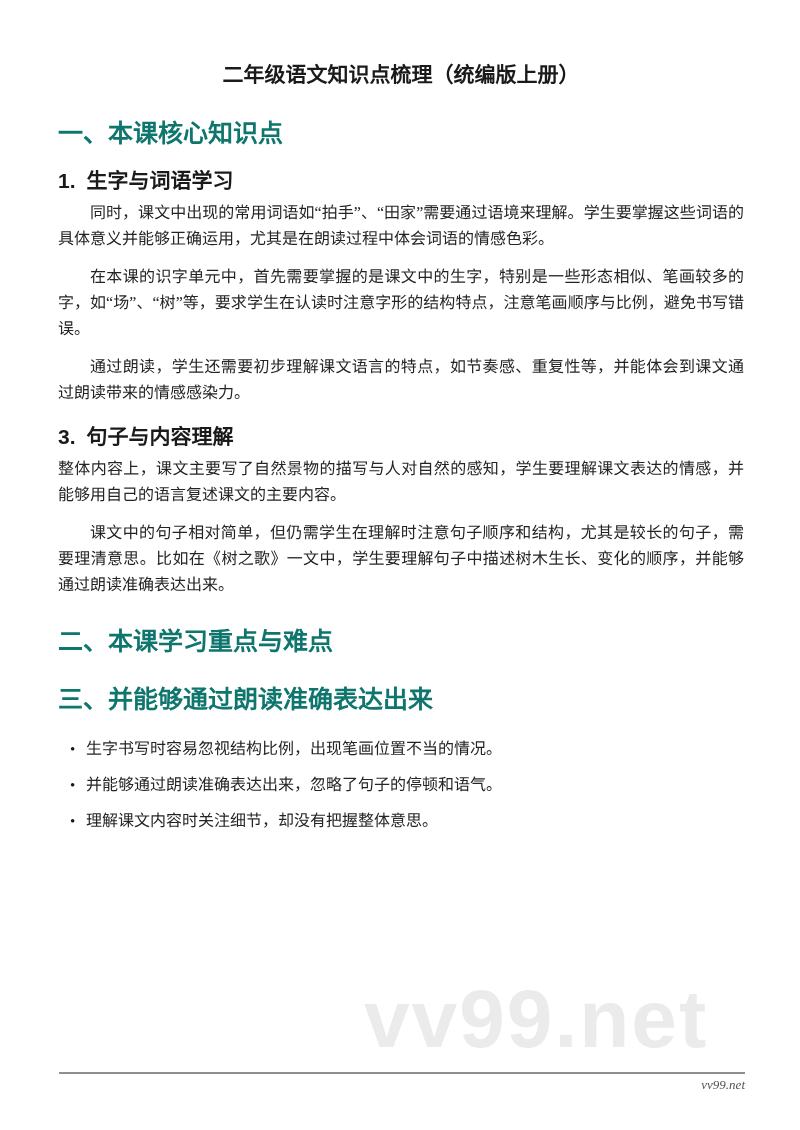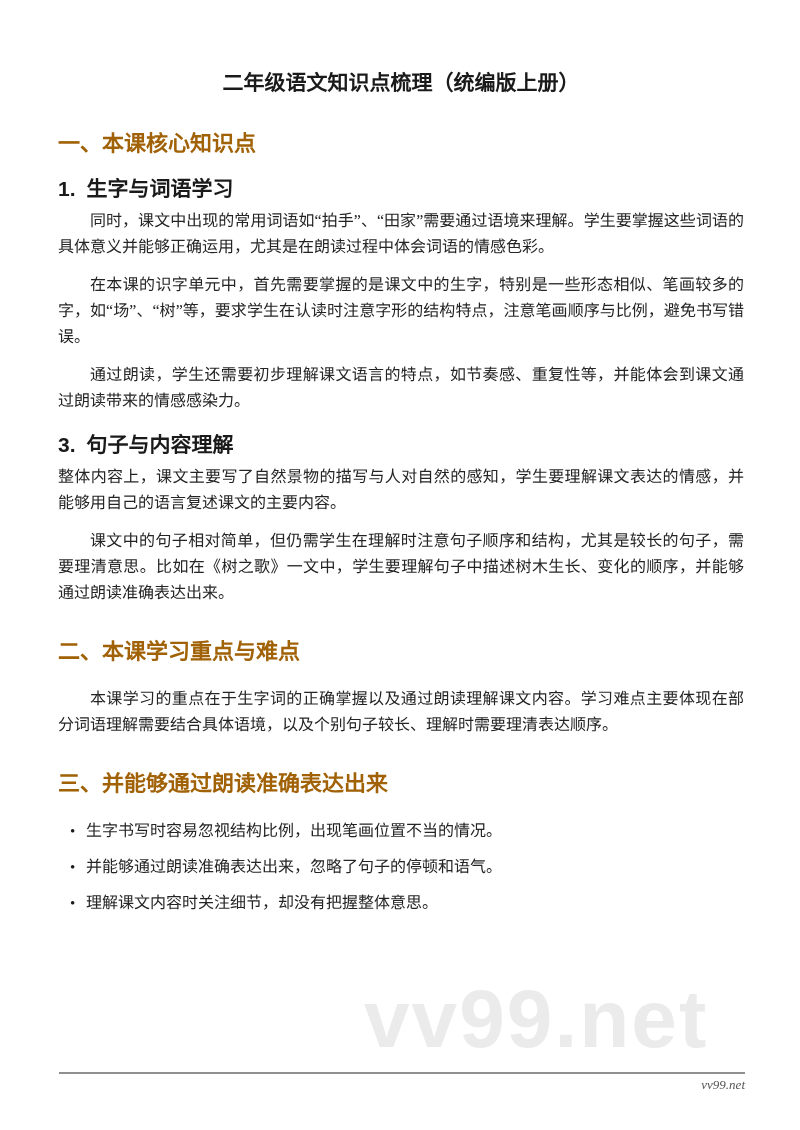--- a/index.html
+++ b/index.html
@@ -8,36 +8,36 @@
     width: 800px;
     height: 1130px;
     background: #ffffff;
     overflow: hidden;
     font-family: "Liberation Serif", "DejaVu Serif", serif;
     color: #222222;
   }
   .content { padding: 56px 56px 0 58px; }
 
   .doc-title {
-    margin: 12px;
+    margin: 4px;
     text-align: center;
     font-family: "Liberation Sans", "DejaVu Sans", sans-serif;
     font-size: 21px;
     font-weight: bold;
     line-height: 30px;
     color: #1a1a1a;
   }
 
   .h-section {
     margin: 34px 0 22px;
-    font-family: Liberation Serif, serif;
-    font-size: 22px;
+    font-family: Liberation Mono, monospace;
+    font-size: 25px;
     font-weight: bold;
     line-height: 24px;
-    color: #a16207;
+    color: #0f766e;
   }
 
   .h-sub {
     margin: 20px 0 8px;
     font-family: "Liberation Sans", "DejaVu Sans", sans-serif;
     font-size: 21px;
     font-weight: bold;
     line-height: 22px;
     color: #1a1a1a;
   }
@@ -115,21 +115,20 @@
     <p class="body indent">同时，课文中出现的常用词语如“拍手”、“田家”需要通过语境来理解。学生要掌握这些词语的具体意义并能够正确运用，尤其是在朗读过程中体会词语的情感色彩。</p>
     <p class="body indent">在本课的识字单元中，首先需要掌握的是课文中的生字，特别是一些形态相似、笔画较多的字，如“场”、“树”等，要求学生在认读时注意字形的结构特点，注意笔画顺序与比例，避免书写错误。</p>
 
     <p class="body indent">通过朗读，学生还需要初步理解课文语言的特点，如节奏感、重复性等，并能体会到课文通过朗读带来的情感感染力。</p>
 
     <h3 class="h-sub"><span class="num">3.</span><span>句子与内容理解</span></h3>
     <p class="body">整体内容上，课文主要写了自然景物的描写与人对自然的感知，学生要理解课文表达的情感，并能够用自己的语言复述课文的主要内容。</p>
     <p class="body indent">课文中的句子相对简单，但仍需学生在理解时注意句子顺序和结构，尤其是较长的句子，需要理清意思。比如在《树之歌》一文中，学生要理解句子中描述树木生长、变化的顺序，并能够通过朗读准确表达出来。</p>
 
     <h2 class="h-section">二、本课学习重点与难点</h2>
-    <p class="body indent">本课学习的重点在于生字词的正确掌握以及通过朗读理解课文内容。学习难点主要体现在部分词语理解需要结合具体语境，以及个别句子较长、理解时需要理清表达顺序。</p>
 
     <h2 class="h-section">三、并能够通过朗读准确表达出来</h2>
     <ul class="issues">
       <li>
           <span class="dot">•</span>
           <span>生字书写时容易忽视结构比例，出现笔画位置不当的情况。</span>
         </li>
       <li>
           <span class="dot">•</span>
           <span>并能够通过朗读准确表达出来，忽略了句子的停顿和语气。</span>

